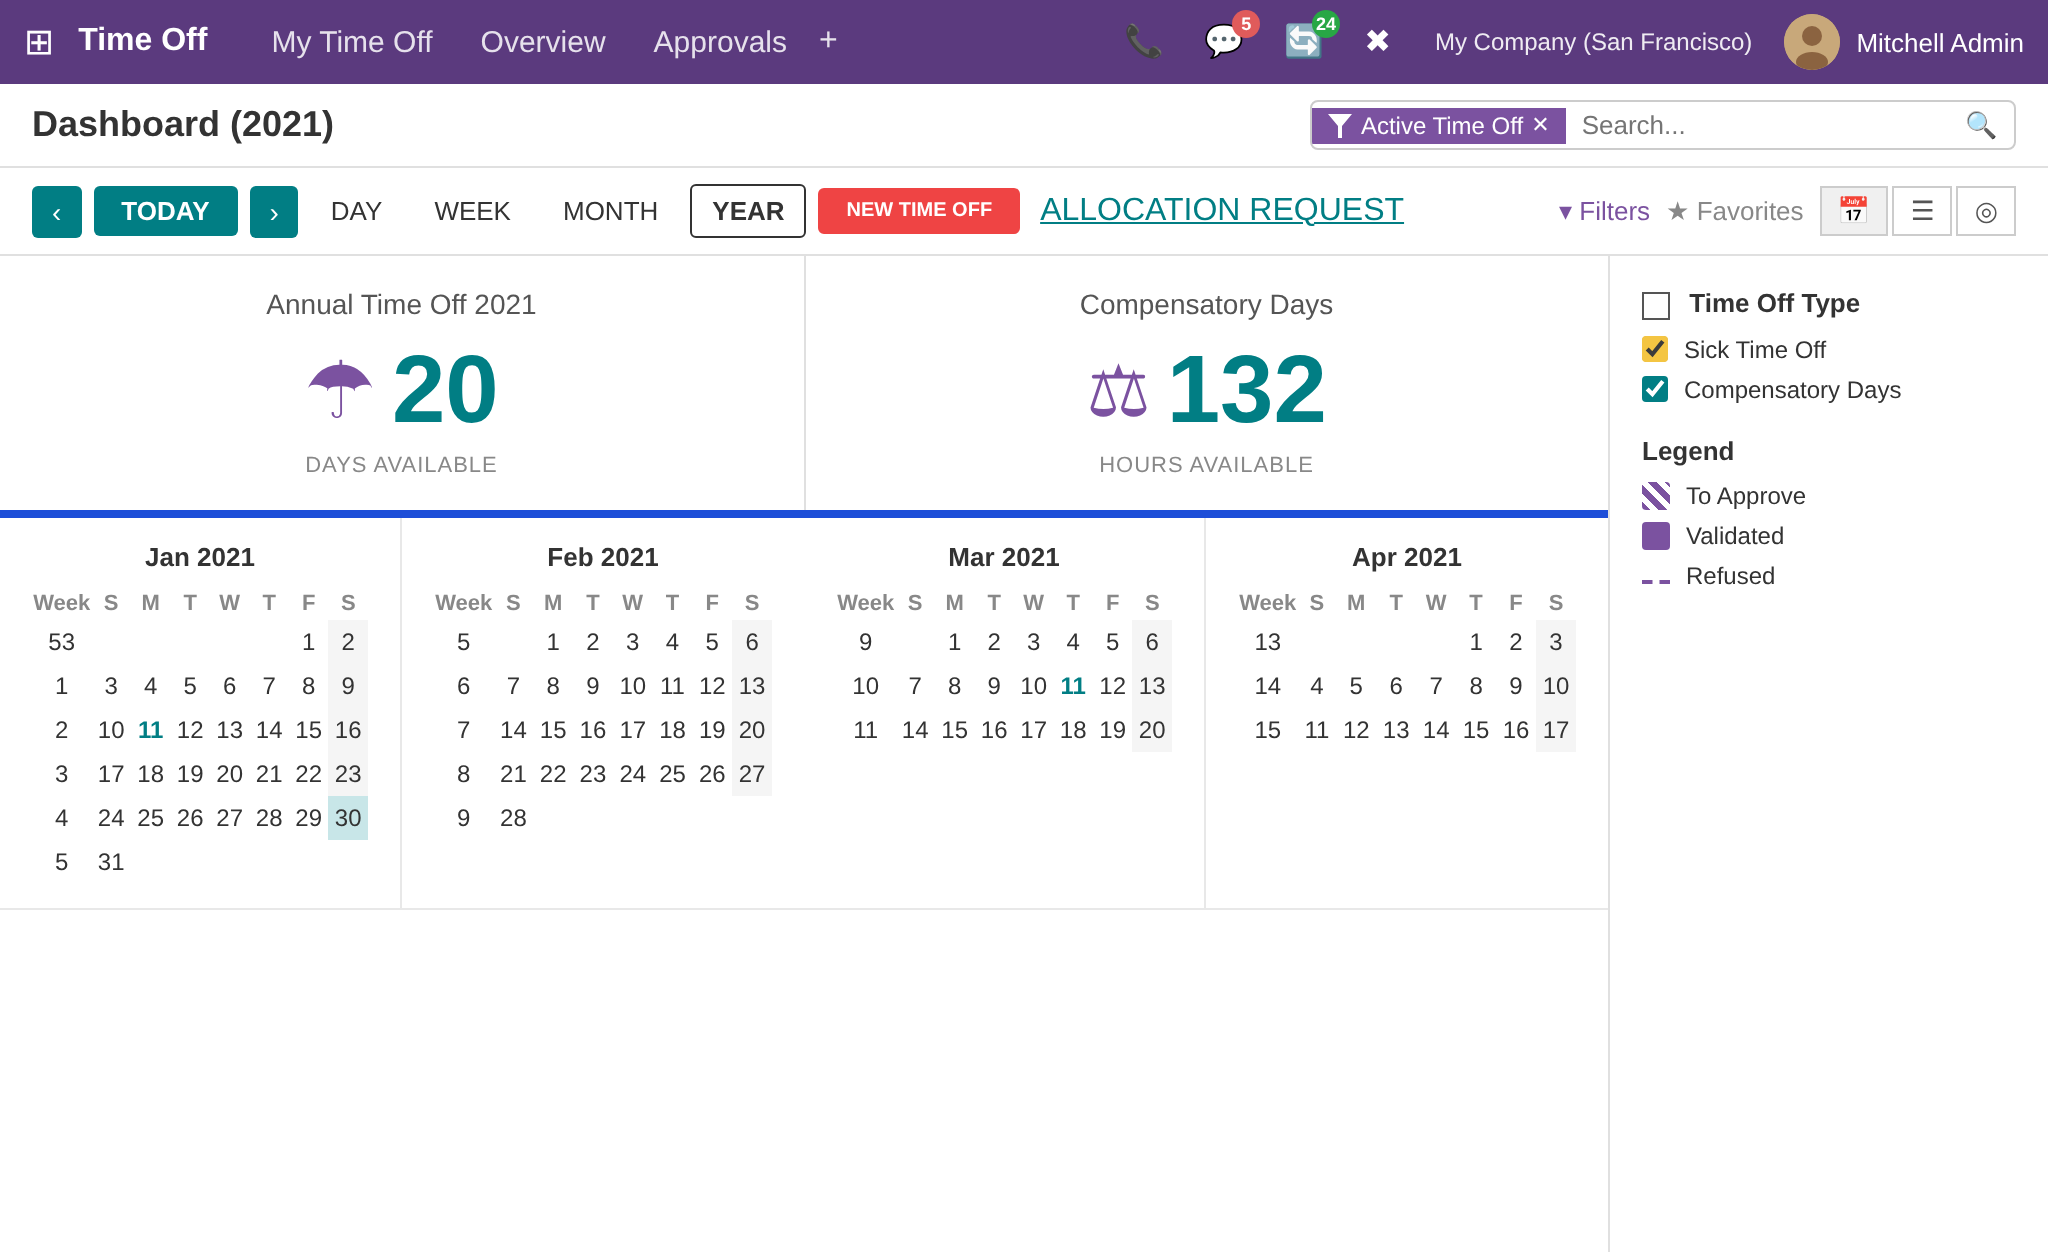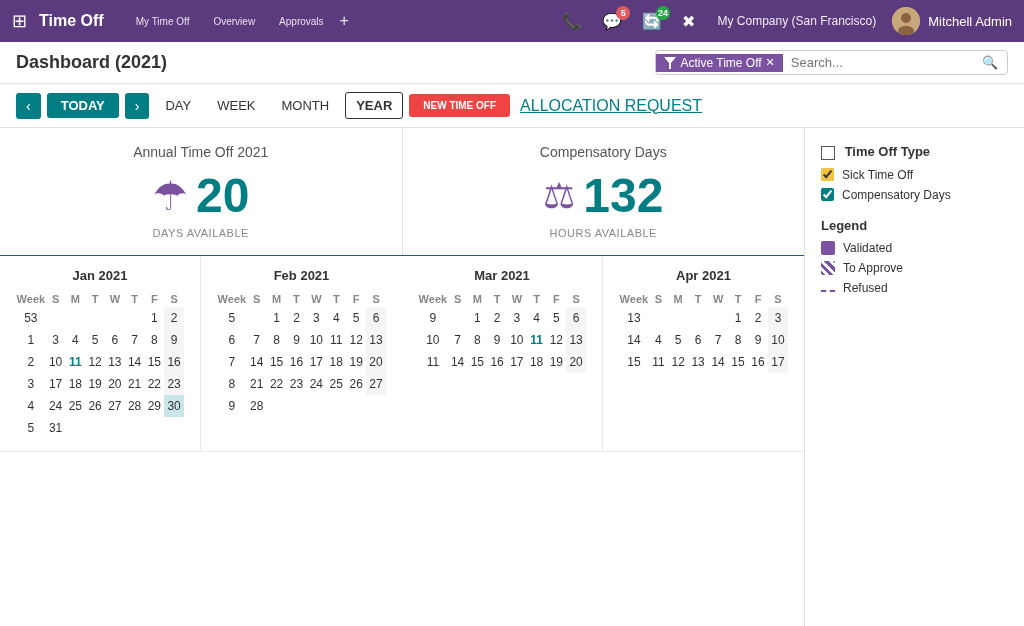--- a/index.html
+++ b/index.html
@@ -10,21 +10,21 @@
       background: #5b3a7e;
       color: white;
       display: flex;
       align-items: center;
       padding: 0 12px;
       height: 42px;
       gap: 8px;
     }
     .topnav .app-grid { font-size: 18px; cursor: pointer; margin-right: 4px; }
     .topnav .app-title { font-size: 16px; font-weight: bold; margin-right: 16px; }
-    .topnav .nav-link { color: rgba(255,255,255,0.85); cursor: pointer; padding: 4px 8px; font-size: 10px; }
+    .topnav .nav-link { color: rgba(255,255,255,0.85); cursor: pointer; padding: 4px 8px; font-size: 15px; }
     .topnav .nav-plus { color: rgba(255,255,255,0.85); font-size: 16px; cursor: pointer; }
     .topnav .spacer { flex: 1; }
     .topnav .icon-btn { position: relative; color: white; font-size: 16px; cursor: pointer; padding: 4px 6px; }
     .badge { position: absolute; top: -2px; right: -2px; background: #e05b5b; border-radius: 50%; font-size: 9px; width: 14px; height: 14px; display: flex; align-items: center; justify-content: center; font-weight: bold; }
     .badge.green { background: #28a745; }
     .topnav .company { color: rgba(255,255,255,0.9); font-size: 12px; margin: 0 8px; }
     .topnav .avatar { width: 28px; height: 28px; border-radius: 50%; background: #c8a87a; display: flex; align-items: center; justify-content: center; overflow: hidden; }
     .topnav .username { color: white; font-size: 13px; }
 
     
@@ -94,21 +94,21 @@
       width: 220px;
       background: white;
       border-left: 1px solid #e0e0e0;
       padding: 16px;
       overflow-y: auto;
     }
 
     
     .stats-row {
       display: flex;
-      border-bottom: 1px solid #1d4ed8;
+      border-bottom: 4px solid #1d4ed8;
     }
     .stat-card {
       flex: 1;
       padding: 16px;
       text-align: center;
       border-right: 1px solid #e0e0e0;
     }
     .stat-card:last-child { border-right: none; }
     .stat-title { font-size: 14px; color: #555; margin-bottom: 8px; }
     .stat-value { font-size: 48px; font-weight: bold; color: #017e84; }
@@ -199,20 +199,33 @@
   <button class="btn-nav">‹</button>
   <button class="btn-today">TODAY</button>
   <button class="btn-nav">›</button>
   <button class="btn-view">DAY</button>
   <button class="btn-view">WEEK</button>
   <button class="btn-view">MONTH</button>
   <button class="btn-view active">YEAR</button>
   <button class="btn-new">NEW TIME OFF</button>
 
   <span class="alloc-link">ALLOCATION REQUEST</span>
+  <div class="toolbar-right">
+    <span class="filter-btn">
+      ▾ <span>Filters</span>
+    </span>
+    <span class="fav-btn">
+      ★ <span>Favorites</span>
+    </span>
+    <div class="view-btns">
+      <button class="view-btn active">📅</button>
+      <button class="view-btn">☰</button>
+      <button class="view-btn">◎</button>
+    </div>
+  </div>
 </div>
 
 <div class="main-content">
   <div class="calendar-area">
 
     <div class="stats-row">
       <div class="stat-card">
         <div class="stat-title">Annual Time Off 2021</div>
         <div style="display:flex;align-items:center;justify-content:center;gap:8px;">
           <span style="font-size:40px;color:#7b52a0;">☂</span>
@@ -499,26 +512,26 @@
       </div>
       <div class="legend-item">
         <input type="checkbox" checked="" style="accent-color: rgb(1, 126, 132);">
         <span>Compensatory Days</span>
       </div>
     </div>
 
     <div class="sidebar-section">
       <div class="sidebar-section-title">Legend</div>
       <div class="legend-item">
+        <span class="legend-color striped"></span>
+        <span>To Approve</span>
+      </div>
+      <div class="legend-item">
         <span class="legend-color purple-solid"></span>
         <span>Validated</span>
-      </div>
-      <div class="legend-item">
-        <span class="legend-color striped"></span>
-        <span>To Approve</span>
       </div>
       <div class="legend-item">
         <span style="display:inline-block;width:14px;height:2px;border-bottom:2.5px dashed #7b52a0;margin-top:6px;"></span>
         <span>Refused</span>
       </div>
     </div>
   </div>
 </div>
 
 </body></html>

